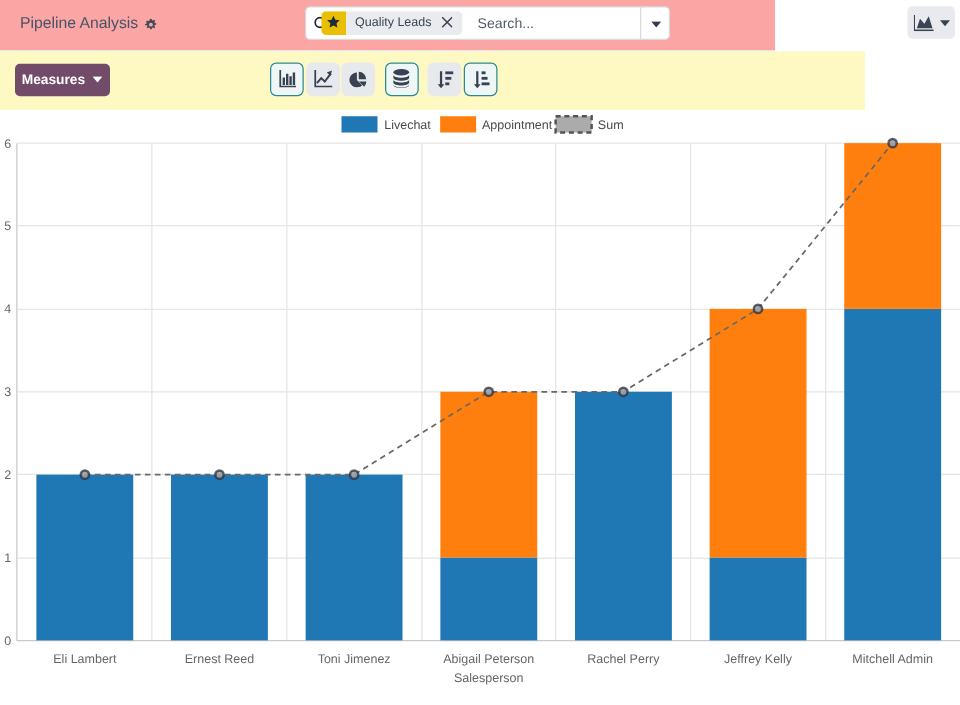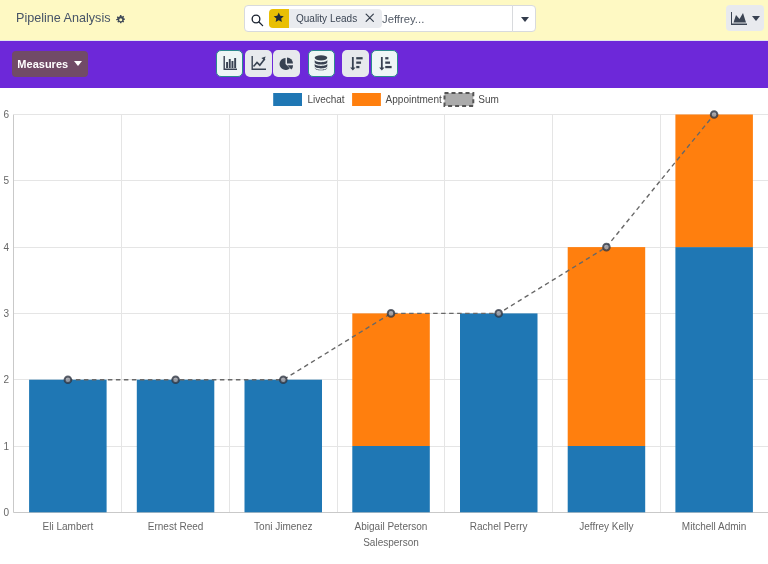--- a/index.html
+++ b/index.html
@@ -1,35 +1,35 @@
 <!DOCTYPE html>
 <html><head>
 <meta charset="utf-8">
 <style>
   * { margin:0; padding:0; box-sizing:border-box; }
   html,body { width:768px; height:564px; background:#fff; overflow:hidden;
     font-family:"Liberation Sans", sans-serif; }
-  .header { position:absolute; left:0; top:0; width:768px; height:41px; background:#fef9c3;
+  .header { position:absolute; left:0; top:0; width:620px; height:41px; background:#fca5a5;
     border-bottom:1px solid #e3e6ea; }
   .title { position:absolute; left:16px; top:11px; font-size:12.6px; color:#475467; }
   .gear { position:absolute; left:116px; top:14.5px; } .gear svg { display:block; }
   .searchbox { position:absolute; left:243.5px; top:5px; width:269px; height:27px;
     background:#fff; border:1px solid #d8dadd; border-radius:4px 0 0 4px; }
   .searchtoggle { position:absolute; left:511.5px; top:5px; width:24.5px; height:27px;
     background:#fff; border:1px solid #d8dadd; border-radius:0 4px 4px 0; }
   .mag { position:absolute; left:6.5px; top:6.5px; }
-  .facet { position:absolute; left:24px; top:2.5px; height:19px; display:flex;
+  .facet { position:absolute; left:12px; top:2.5px; height:19px; display:flex;
     border-radius:4px; overflow:hidden; }
   .facet-star { background:#e9bf04; width:20px; display:flex; align-items:center; justify-content:center; }
   .facet-vals { background:#e9ebef; display:flex; align-items:center; padding:0 7.5px; gap:7.5px;
     font-size:10px; color:#3b4554; }
   .placeholder { position:absolute; left:137.5px; top:6.5px; font-size:11.3px; color:#525a66; }
   .viewbtn { position:absolute; left:726px; top:5px; width:38px; height:26px; background:#e8eaee;
     border-radius:4px; display:flex; align-items:center; justify-content:center; gap:5px; }
-  .toolbar { position:absolute; left:0; top:41px; width:768px; height:47px; background:#6d28d9; }
+  .toolbar { position:absolute; left:0; top:41px; width:692px; height:47px; background:#fef9c3; }
   .btn { position:absolute; top:9.5px; height:26.5px; border-radius:4px; display:flex;
     align-items:center; justify-content:center; font-size:11px; }
   .measures { left:11.5px; width:76.5px; background:#714b67; color:#fff; font-weight:bold; gap:6px; }
   .insert { left:91px; width:121.5px; white-space:nowrap; background:#e7e9ed; color:#374151; font-weight:bold; }
   .ibtn { position:absolute; top:8.5px; width:27px; height:27px; border-radius:5px;
     background:#e7e9ed; display:flex; align-items:center; justify-content:center; }
   .ibtn.active { background:#eef6f6; border:1px solid #2c8a8e; }
   .chartwrap { position:absolute; left:0; top:88px; width:684px; height:476px; }
   svg text { font-family:"Liberation Sans", sans-serif; }
 </style>
@@ -55,21 +55,21 @@
           <path fill="#222b38" d="M8 .8l2.1 4.5 4.9.6-3.6 3.3.9 4.8L8 11.6 3.7 14l.9-4.8L1 5.9l4.9-.6z"></path>
         </svg>
       </div>
       <div class="facet-vals">
         <span>Quality Leads</span>
         <svg width="9.5" height="9.5" viewBox="0 0 10 10">
           <path stroke="#3a4350" stroke-width="1.3" stroke-linecap="round" d="M1.2 1.2l7.6 7.6M8.8 1.2l-7.6 7.6"></path>
         </svg>
       </div>
     </div>
-    <div class="placeholder">Jeffrey...</div>
+    <div class="placeholder">Search...</div>
   </div>
   <div class="searchtoggle">
     <svg style="position:absolute;left:8px;top:11px" width="8" height="5" viewBox="0 0 10 6">
       <path fill="#333c4c" d="M0 0h10L5 6z"></path>
     </svg>
   </div>
   <div class="viewbtn">
     <svg width="16" height="13" viewBox="0 0 16 13">
       <path fill="#3b4453" d="M1 0v11.5h15V13H0V0z"></path>
       <path fill="#3b4453" d="M2.5 10.5L5 3l3.5 4L12 1l3 9.5z"></path>

